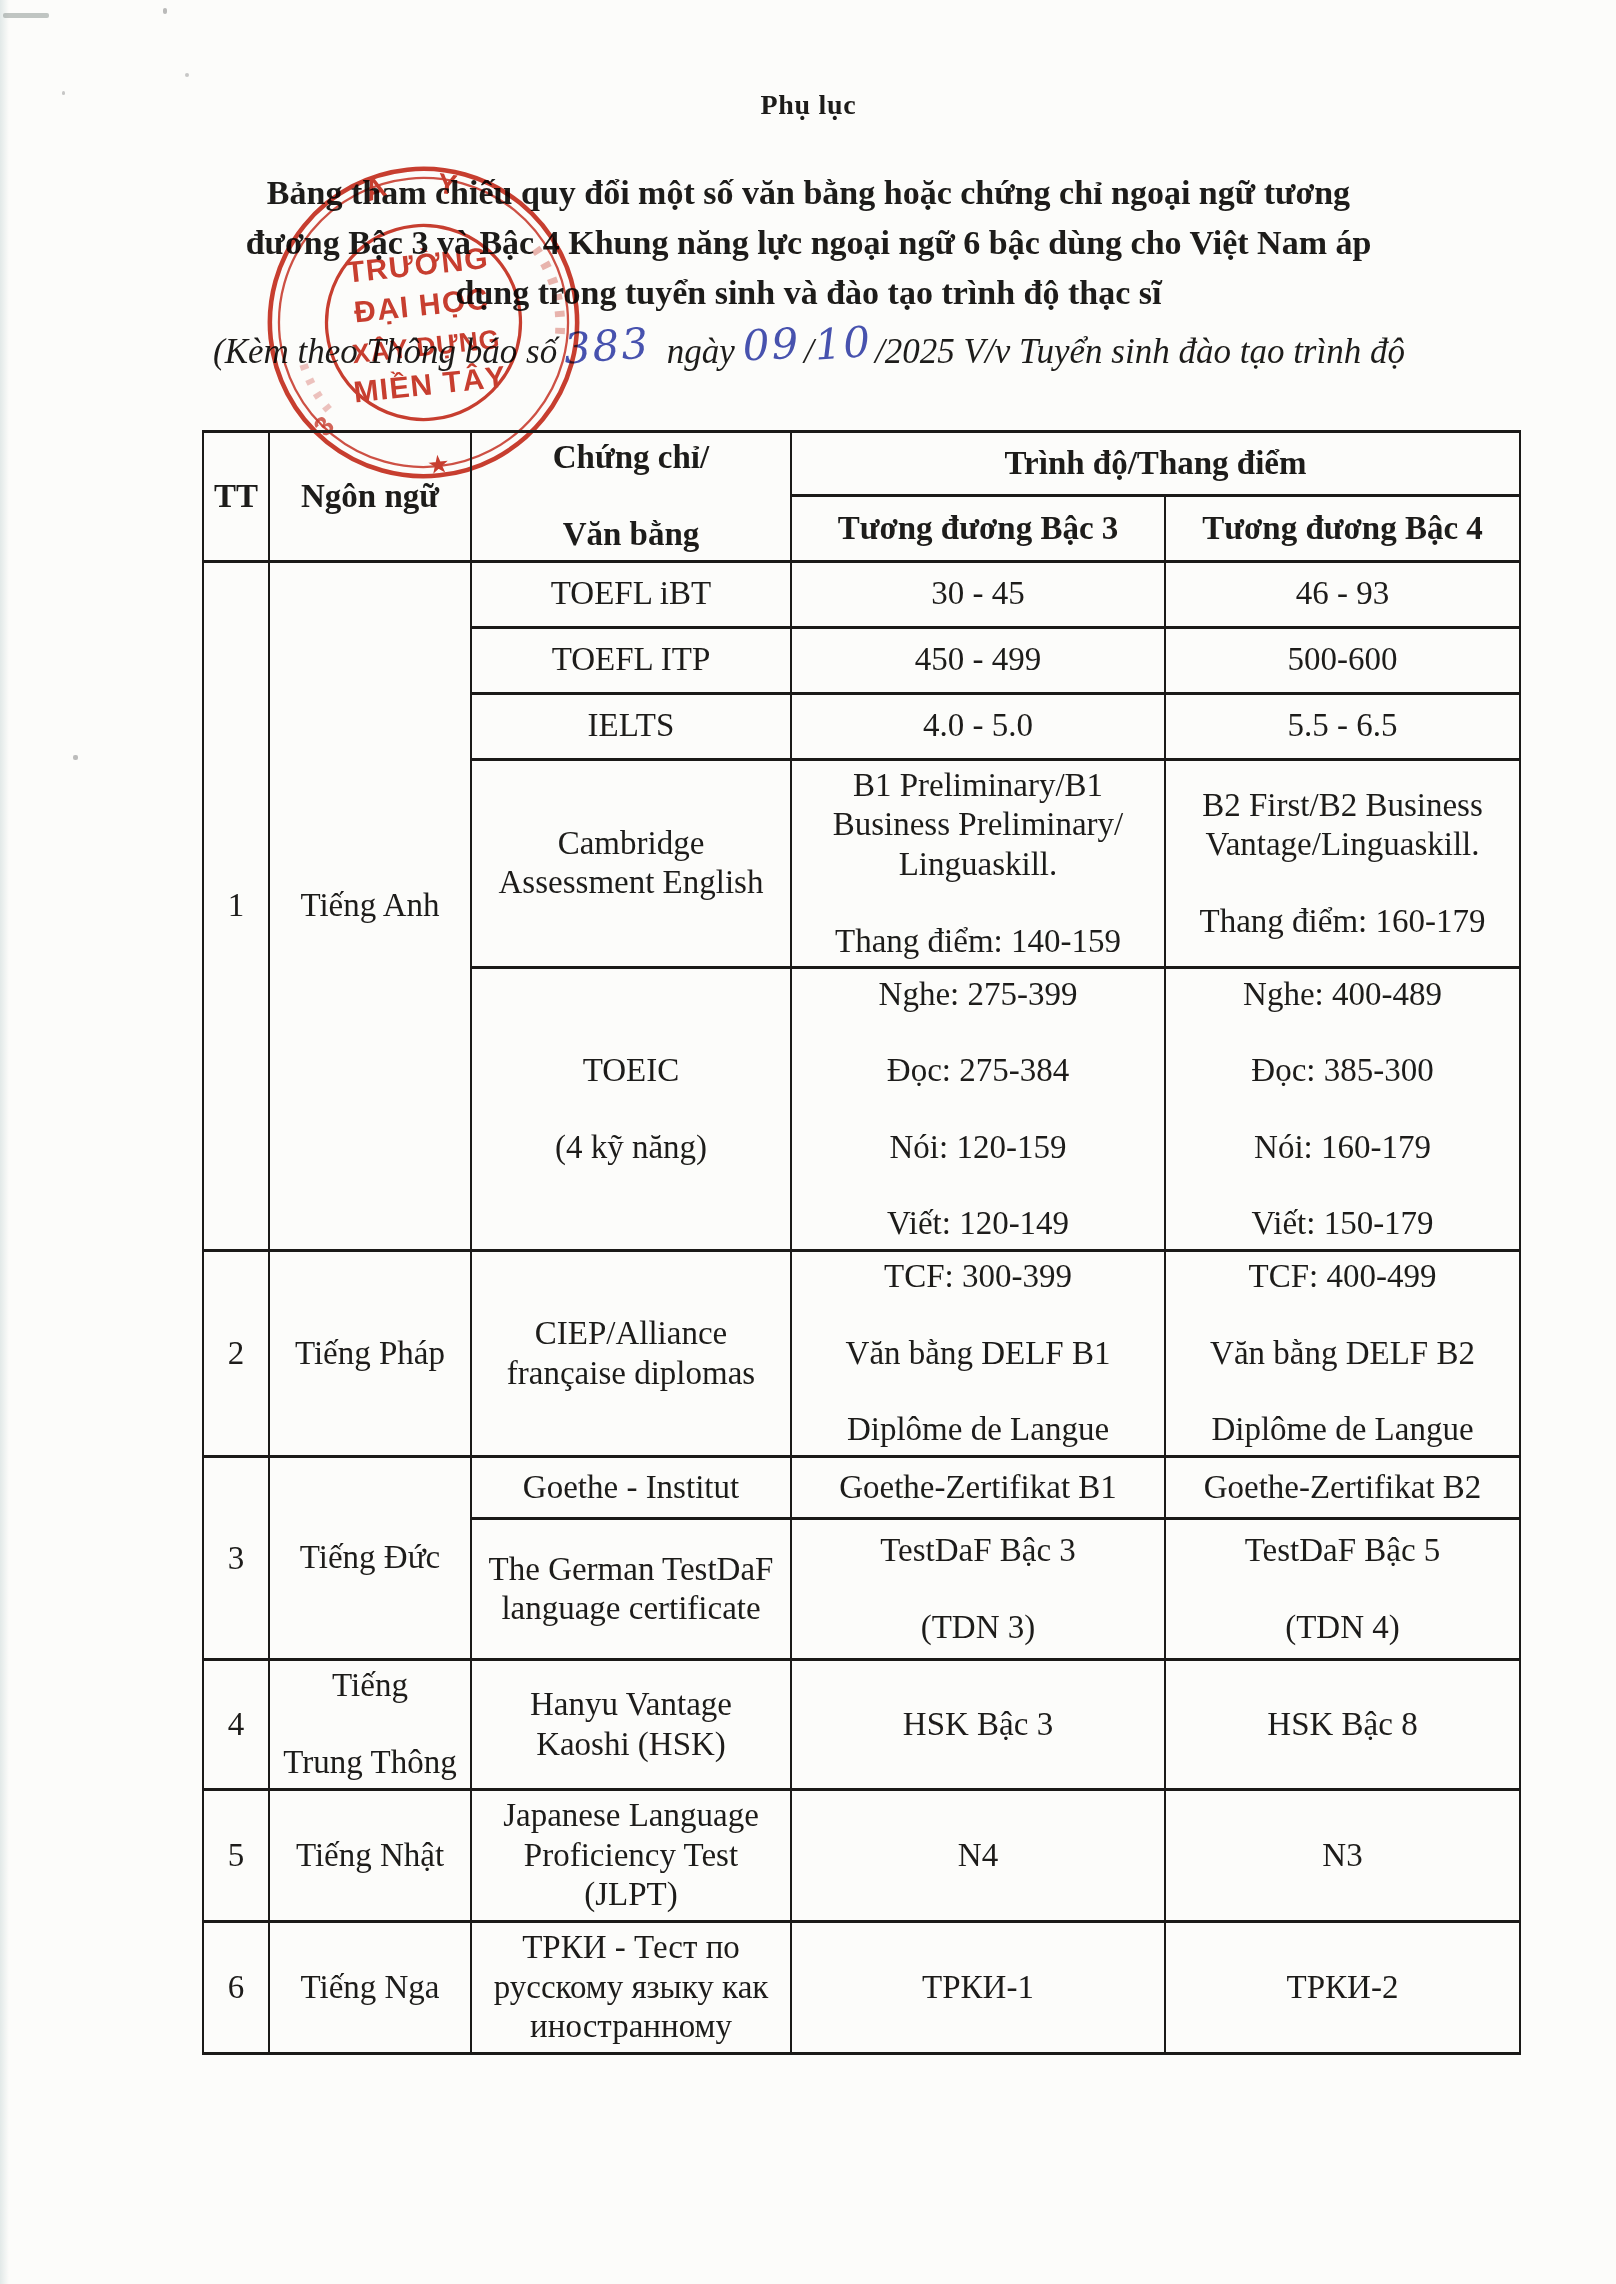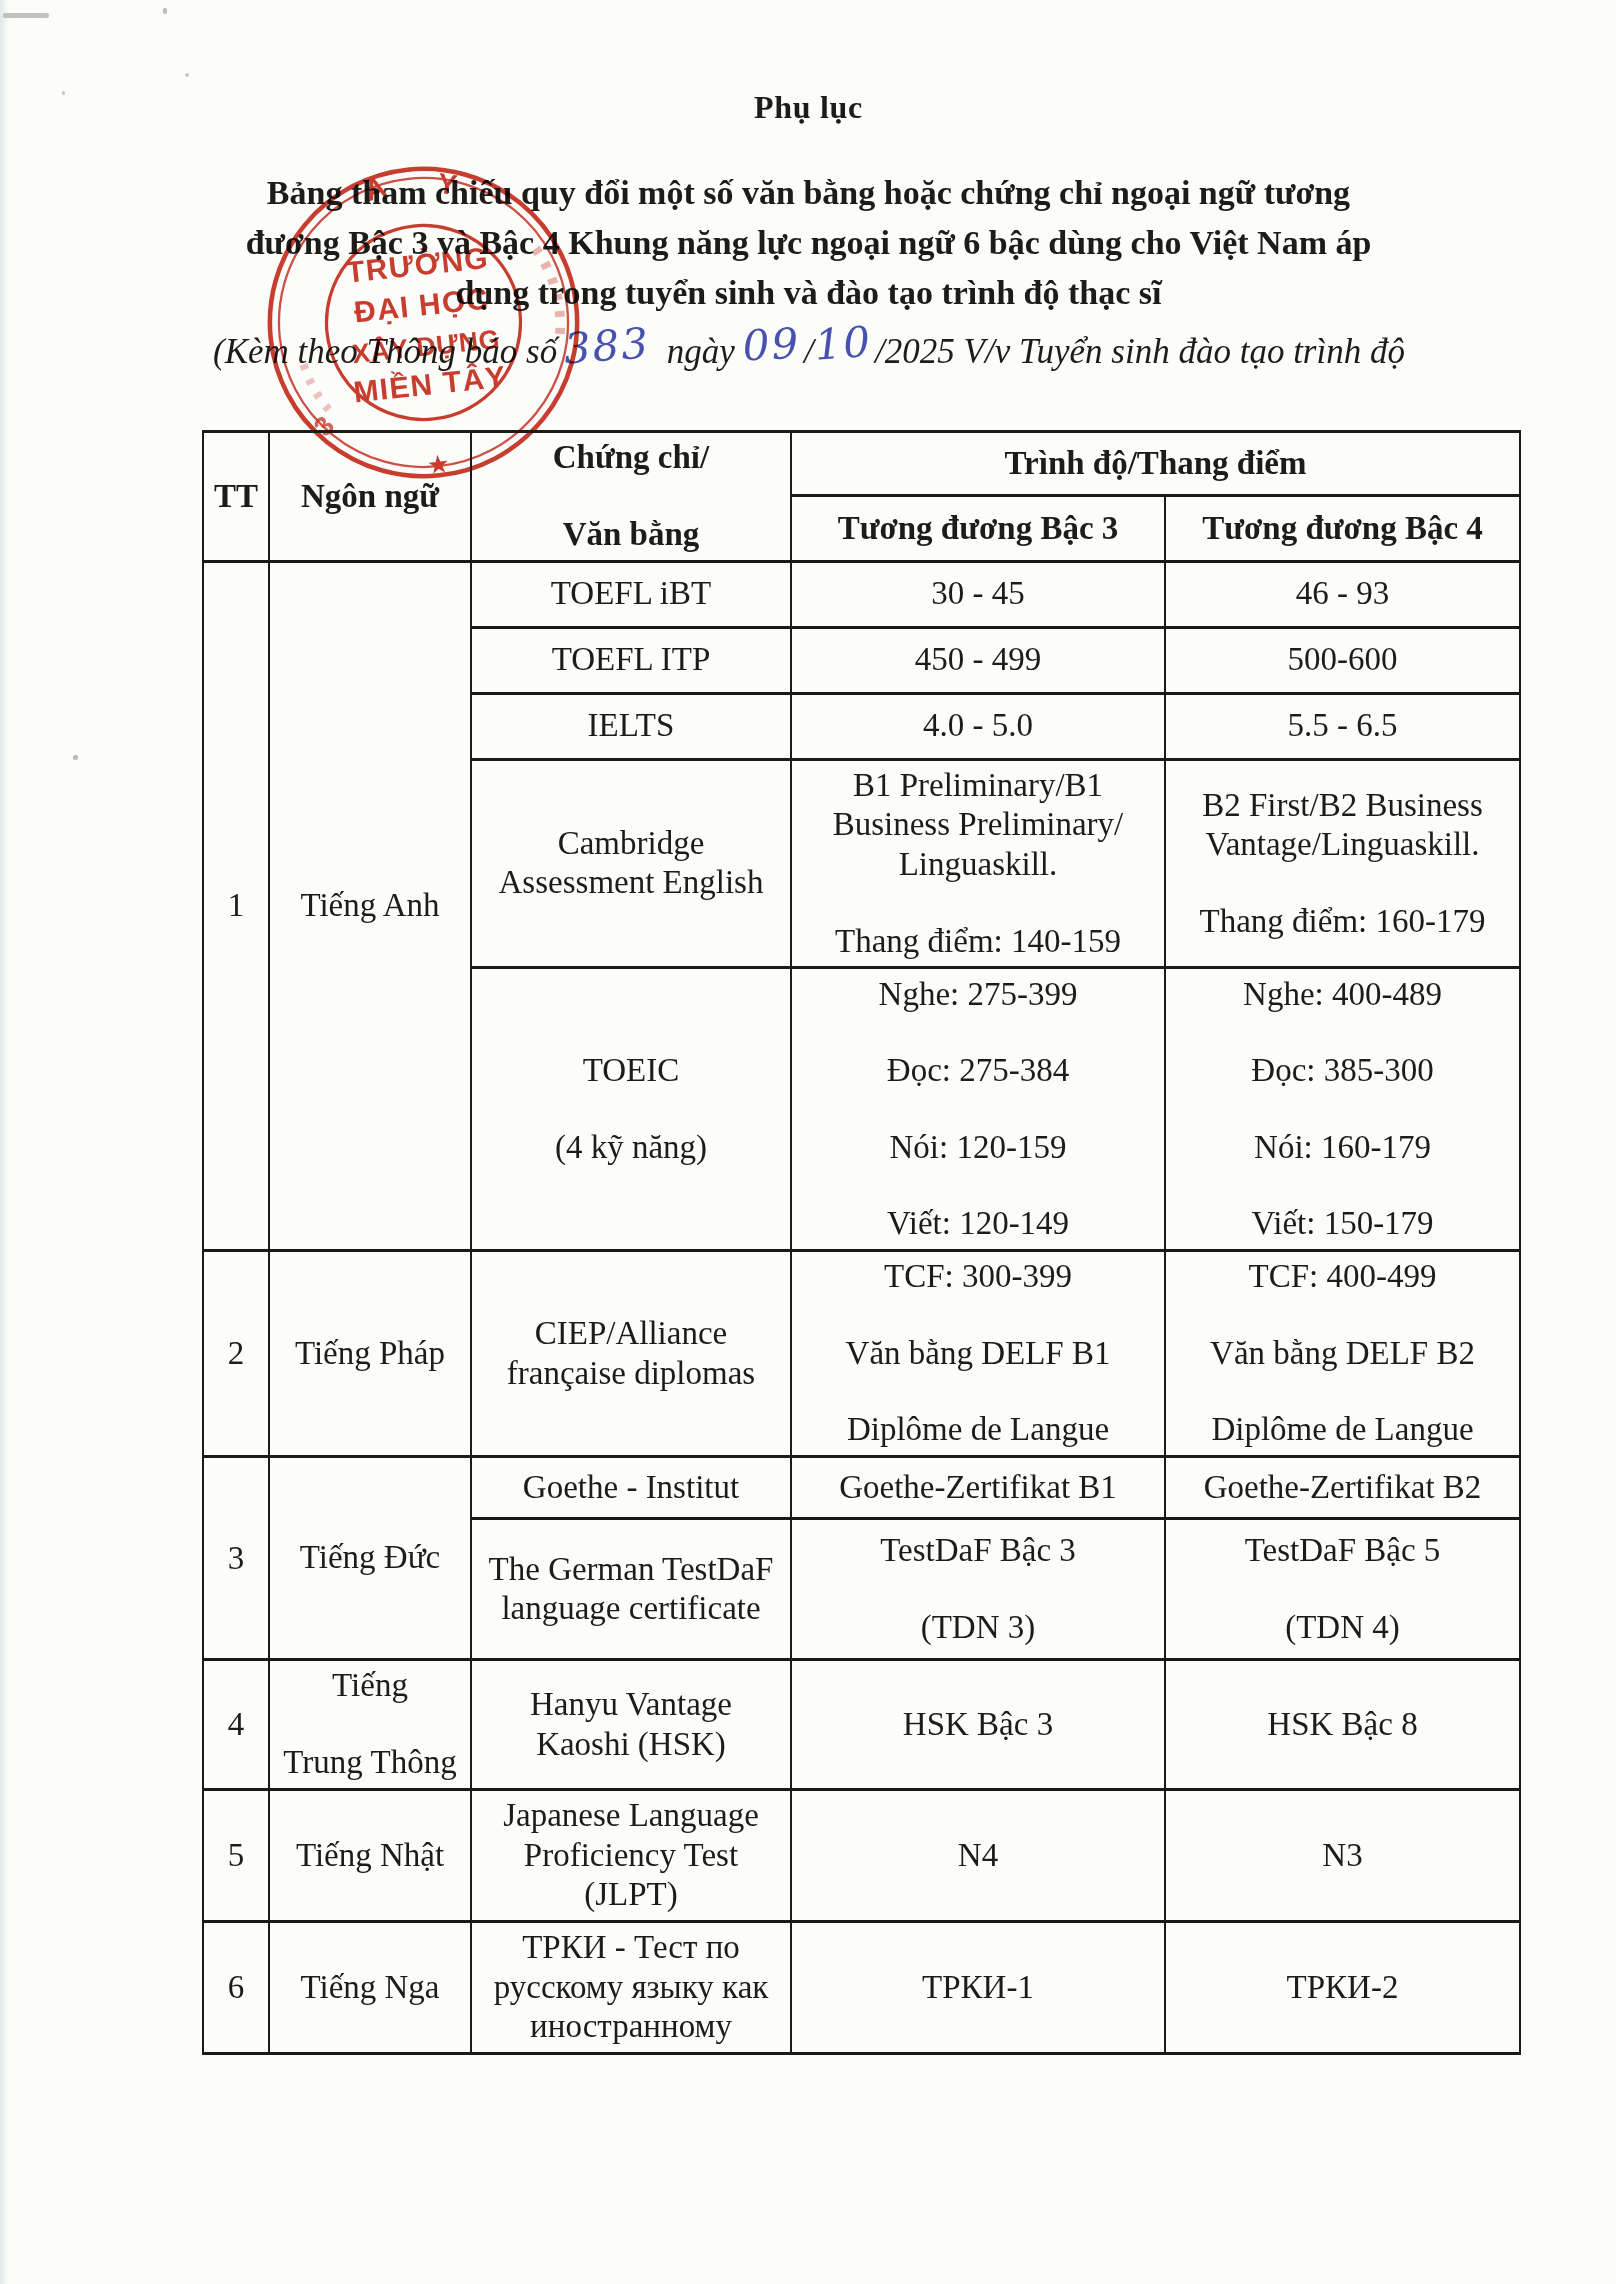--- a/index.html
+++ b/index.html
@@ -14,21 +14,21 @@
     background:linear-gradient(to right,#e2e9e8 0%, rgba(255,255,255,0) 100%);}
   .speck{position:absolute;background:#8e9894;border-radius:2px;}
   .speck.s1{left:2.6px;top:13px;width:46px;height:4.6px;opacity:.55;}
   .speck.s2{left:163px;top:7.8px;width:3.9px;height:6.5px;opacity:.5;background:#777;}
   .speck.s3{left:185px;top:73px;width:3.9px;height:3.9px;opacity:.45;background:#888;}
   .speck.s4{left:62px;top:91px;width:3.3px;height:3.9px;opacity:.4;background:#777;}
   .speck.s5{left:73px;top:755px;width:4.6px;height:4.6px;opacity:.45;background:#6f6f6f;}
 
   .title{
     position:absolute;top:89px;left:0;width:100%;
-    text-align:center;font-size:32px;font-weight:bold;letter-spacing:0.7px;
+    text-align:center;font-size:28px;font-weight:bold;letter-spacing:0.7px;
   }
   .heading{
     position:absolute;top:168px;left:137px;width:1343px;
     text-align:center;font-weight:bold;font-size:34px;line-height:50px;
   }
   .attachment{
     position:absolute;top:318px;left:72px;width:1474px;
     text-align:center;font-style:italic;font-size:35px;line-height:62px;
   }
   .ink{

